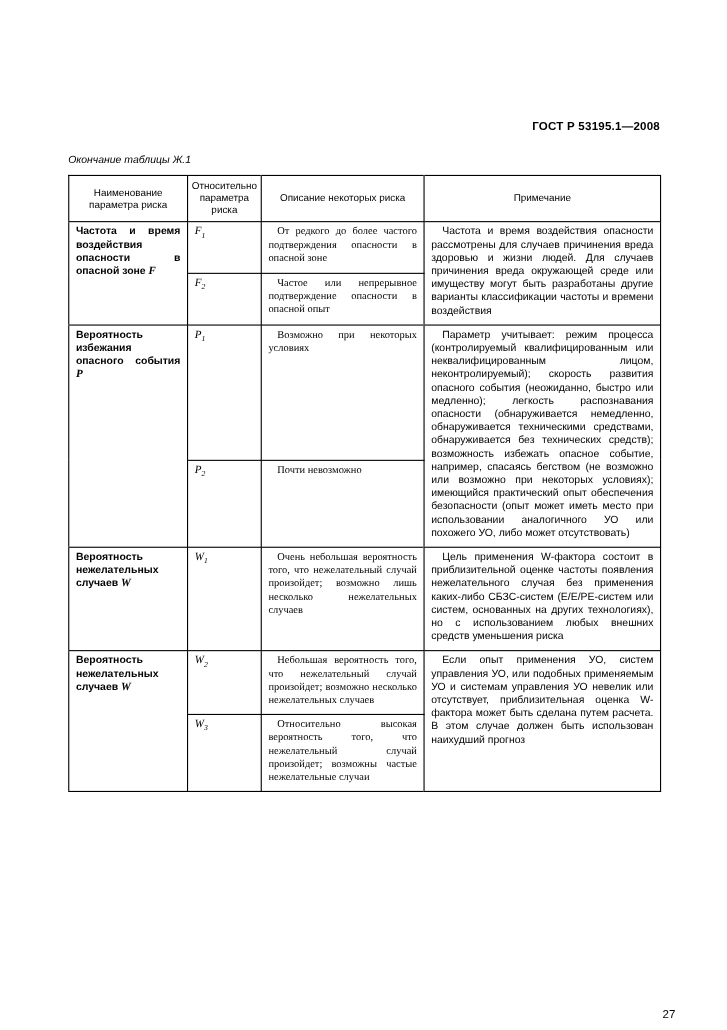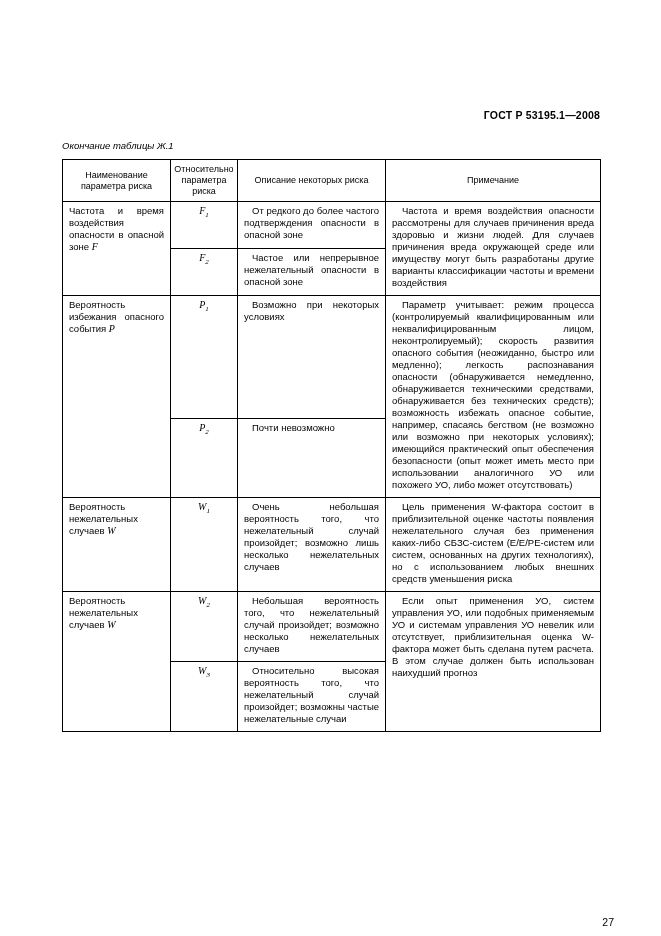--- a/index.html
+++ b/index.html
@@ -51,23 +51,23 @@
     word-wrap: break-word;
   }
   .doc-table th {
     font-weight: normal;
     font-size: 9px;
     line-height: 11px;
     text-align: center;
     vertical-align: middle;
     padding: 4px 3px;
   }
-  .col-name { text-align: justify; }
-  .col-sym  { text-align: center; }
-  .col-desc { text-align: justify; text-indent: 8px; }
+  .col-name { text-align: justify; font-weight: bold; }
+  .col-sym  { }
+  .col-desc { text-align: justify; text-indent: 8px; font-family: Liberation Serif, serif; }
   .col-note { text-align: justify; text-indent: 10px; }
   .no-bottom { border-bottom: none; }
   .sub-cell { padding-top: 12px; }
   .sym {
     font-style: italic;
     font-family: "Liberation Serif", serif;
     font-size: 10px;
   }
   .sym sub { font-size: 7px; line-height: 0; }
   .page-number {
@@ -103,21 +103,21 @@
     </thead>
     <tbody>
         <tr>
           <td class="col-name" rowspan="2"><span>Частота и время воздействия опасности в опасной зоне </span><i class="sym">F</i></td>
           <td class="col-sym no-bottom"><i class="sym">F<sub>1</sub></i></td>
           <td class="col-desc no-bottom">От редкого до более частого подтверждения опасности в опасной зоне</td>
           <td class="col-note" rowspan="2">Частота и время воздействия опасности рассмотрены для случаев причинения вреда здоровью и жизни людей. Для случаев причинения вреда окружающей среде или имуществу могут быть разработаны другие варианты классификации частоты и времени воздействия</td>
         </tr>
         <tr>
           <td class="col-sym sub-cell"><i class="sym">F<sub>2</sub></i></td>
-          <td class="col-desc sub-cell">Частое или непрерывное нежелательный опасности в опасной зоне</td>
+          <td class="col-desc sub-cell">Частое или непрерывное подтверждение опасности в опасной опыт</td>
         </tr>
         <tr>
           <td class="col-name" rowspan="2"><span>Вероятность избежания опасного события </span><i class="sym">P</i></td>
           <td class="col-sym no-bottom"><i class="sym">P<sub>1</sub></i></td>
           <td class="col-desc no-bottom">Возможно при некоторых условиях</td>
           <td class="col-note" rowspan="2">Параметр учитывает: режим процесса (контролируемый квалифицированным или неквалифицированным лицом, неконтролируемый); скорость развития опасного события (неожиданно, быстро или медленно); легкость распознавания опасности (обнаруживается немедленно, обнаруживается техническими средствами, обнаруживается без технических средств); возможность избежать опасное событие, например, спасаясь бегством (не возможно или возможно при некоторых условиях); имеющийся практический опыт обеспечения безопасности (опыт может иметь место при использовании аналогичного УО или похожего УО, либо может отсутствовать)</td>
         </tr>
         <tr>
           <td class="col-sym sub-cell"><i class="sym">P<sub>2</sub></i></td>
           <td class="col-desc sub-cell">Почти невозможно</td>

